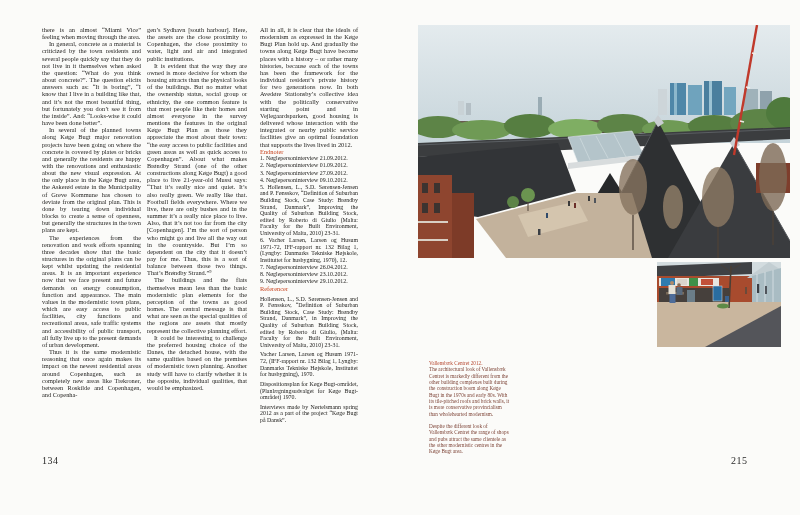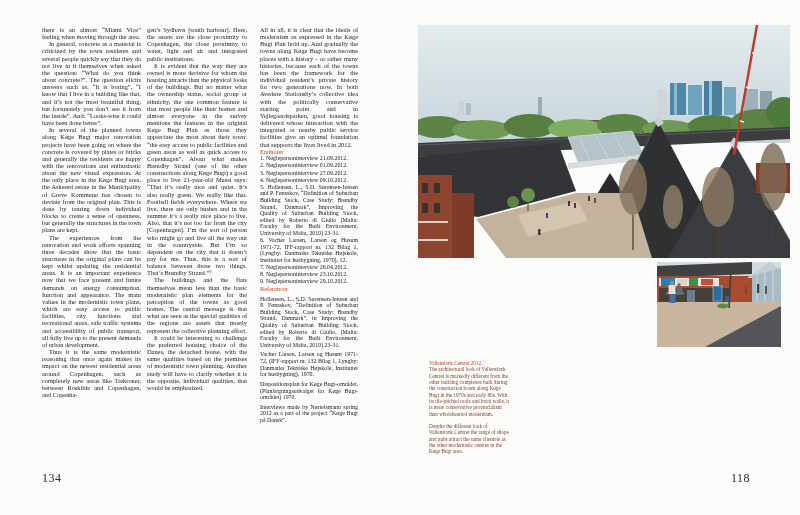--- a/index.html
+++ b/index.html
@@ -11,21 +11,21 @@
   .col{position:absolute;top:26px;font-size:6.35px;line-height:1.13;text-align:justify;}
   .col p{margin:0;}
   .col p.ind{text-indent:7px;}
   #col1{left:42px;width:99px;}
   #col2{left:147px;width:100px;}
   #col3{left:260px;width:98px;}
   .notes{font-size:5.9px;line-height:1.12;text-align:justify;}
   .note-heading{color:#c8441f;font-size:6.4px;margin:12px 0 2px 0;text-indent:0 !important;}
   .notes p{margin:0 0 0.5px 0;}
   .refs p{margin:0 0 3px 0;}
-  .pagenum{position:absolute;top:471px;font-size:12px;color:#2a2a2a;letter-spacing:0.5px;}
+  .pagenum{position:absolute;top:455px;font-size:10px;color:#2a2a2a;letter-spacing:0.5px;}
   #pagenum-left{left:42px;}
   #pagenum-right{left:731px;}
   .photo{position:absolute;display:block;}
   #photo-large{left:418px;top:25px;width:372px;height:233px;}
   #photo-small{left:657px;top:262px;width:124px;height:85px;}
   #caption{
     position:absolute;left:429px;top:360px;width:81px;
     font-size:5.2px;line-height:1.22;color:#7d4336;text-align:left;
   }
   #caption .cap-title{color:#b5442c;margin:0;}
@@ -237,15 +237,15 @@
       <rect x="68" y="34" width="4" height="6" fill="#39608c"></rect>
     </svg>
   </div>
 
   <div id="caption">
     <p class="cap-title">Vallensbæk Centret 2012.</p>
     <p class="cap-para1">The architectural look of Vallensbæk Centret is markedly different from the other building complexes built during the construction boom along Køge Bugt in the 1970s and early 80s. With its tile-pitched roofs and brick walls, it is more conservative provincialism than wholehearted modernism.</p>
     <p class="cap-para2">Despite the different look of Vallensbæk Centret the range of shops and pubs attract the same clientele as the other modernistic centres in the Køge Bugt area.</p>
   </div>
 
-  <div class="pagenum" id="pagenum-right">118</div>
+  <div class="pagenum" id="pagenum-right">215</div>
 
 </div>
 
 </body></html>

